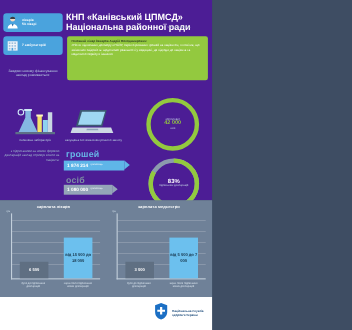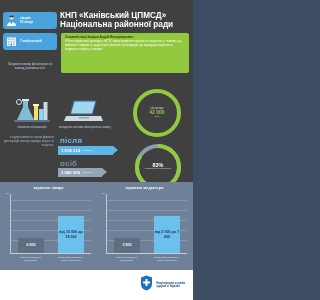--- a/index.html
+++ b/index.html
@@ -6,21 +6,21 @@
   html,body { width:193px; height:300px; overflow:hidden; }
   body {
     font-family:"Liberation Sans", sans-serif;
     background:#3e4d63;
     color:#ffffff;
     position:relative;
   }
   .page { position:relative; width:193px; height:300px; background:#3e4d63; }
 
   
-  .top { position:relative; height:182px; background:#404040; }
+  .top { position:relative; height:182px; background:#4c1d95; }
 
   .badges { position:absolute; left:3px; top:12px; width:54px; }
   .badge {
     background:#4aa3dd; border-radius:3px;
     display:flex; align-items:center; gap:2px;
     padding:2px 2px; margin-bottom:4px; height:17px;
   }
   .badge-ico {
     width:13px; height:13px; flex:0 0 13px;
     display:flex; align-items:center; justify-content:center;
@@ -224,21 +224,21 @@
       <svg width="52" height="52" viewBox="0 0 52 52">
         <circle cx="26" cy="26" r="21" fill="none" stroke="#8c9bad" stroke-width="4"></circle>
         <circle cx="26" cy="26" r="21" fill="none" stroke="#93c93f" stroke-width="4" stroke-dasharray="109.5 22" transform="rotate(-90 26 26)" stroke-linecap="butt"></circle>
       </svg>
       <div class="donut-lbl">
         <span class="donut-big alt">83%</span>
         <span class="donut-bot">підписаних декларацій</span>
       </div>
     </div>
 
-    <div class="nowlbl">після</div>
+    <div class="nowlbl">грошей</div>
     <div class="arrow blue">
       <span class="arrow-num">1 874 214</span>
       <span class="arrow-sub">грн/місяць</span>
     </div>
 
     <div class="waslbl">осіб</div>
     <div class="arrow grey">
       <span class="arrow-num">1 080 000</span>
       <span class="arrow-sub">грн/місяць</span>
     </div>

